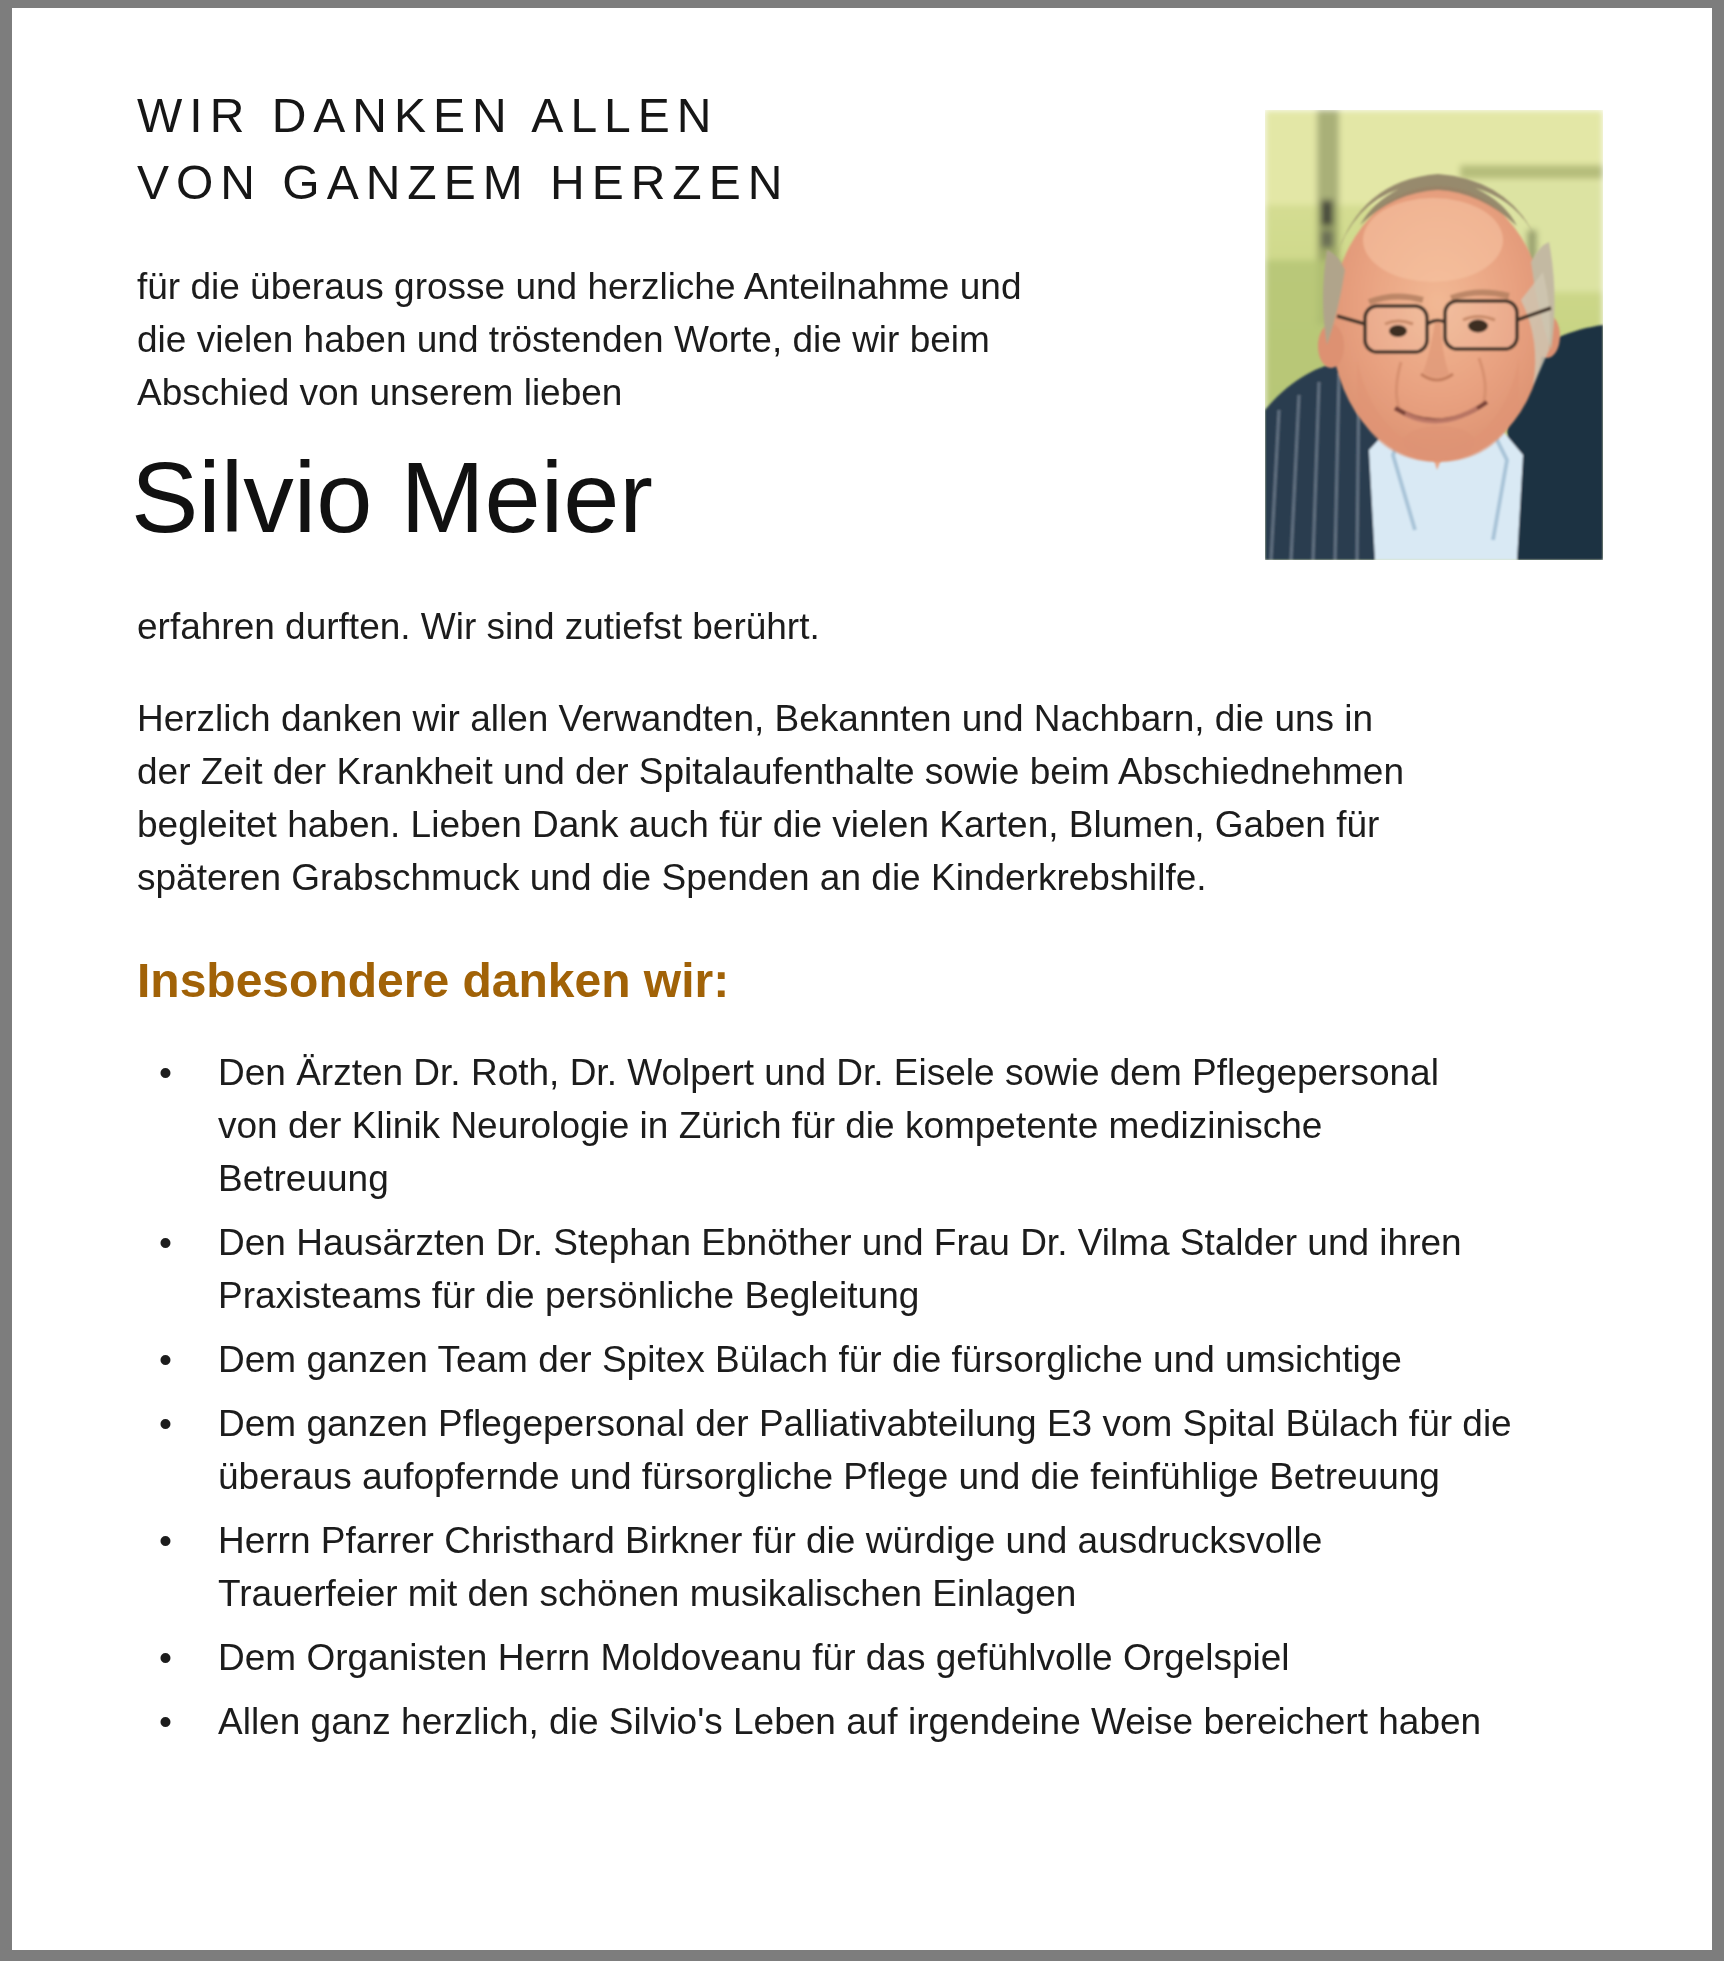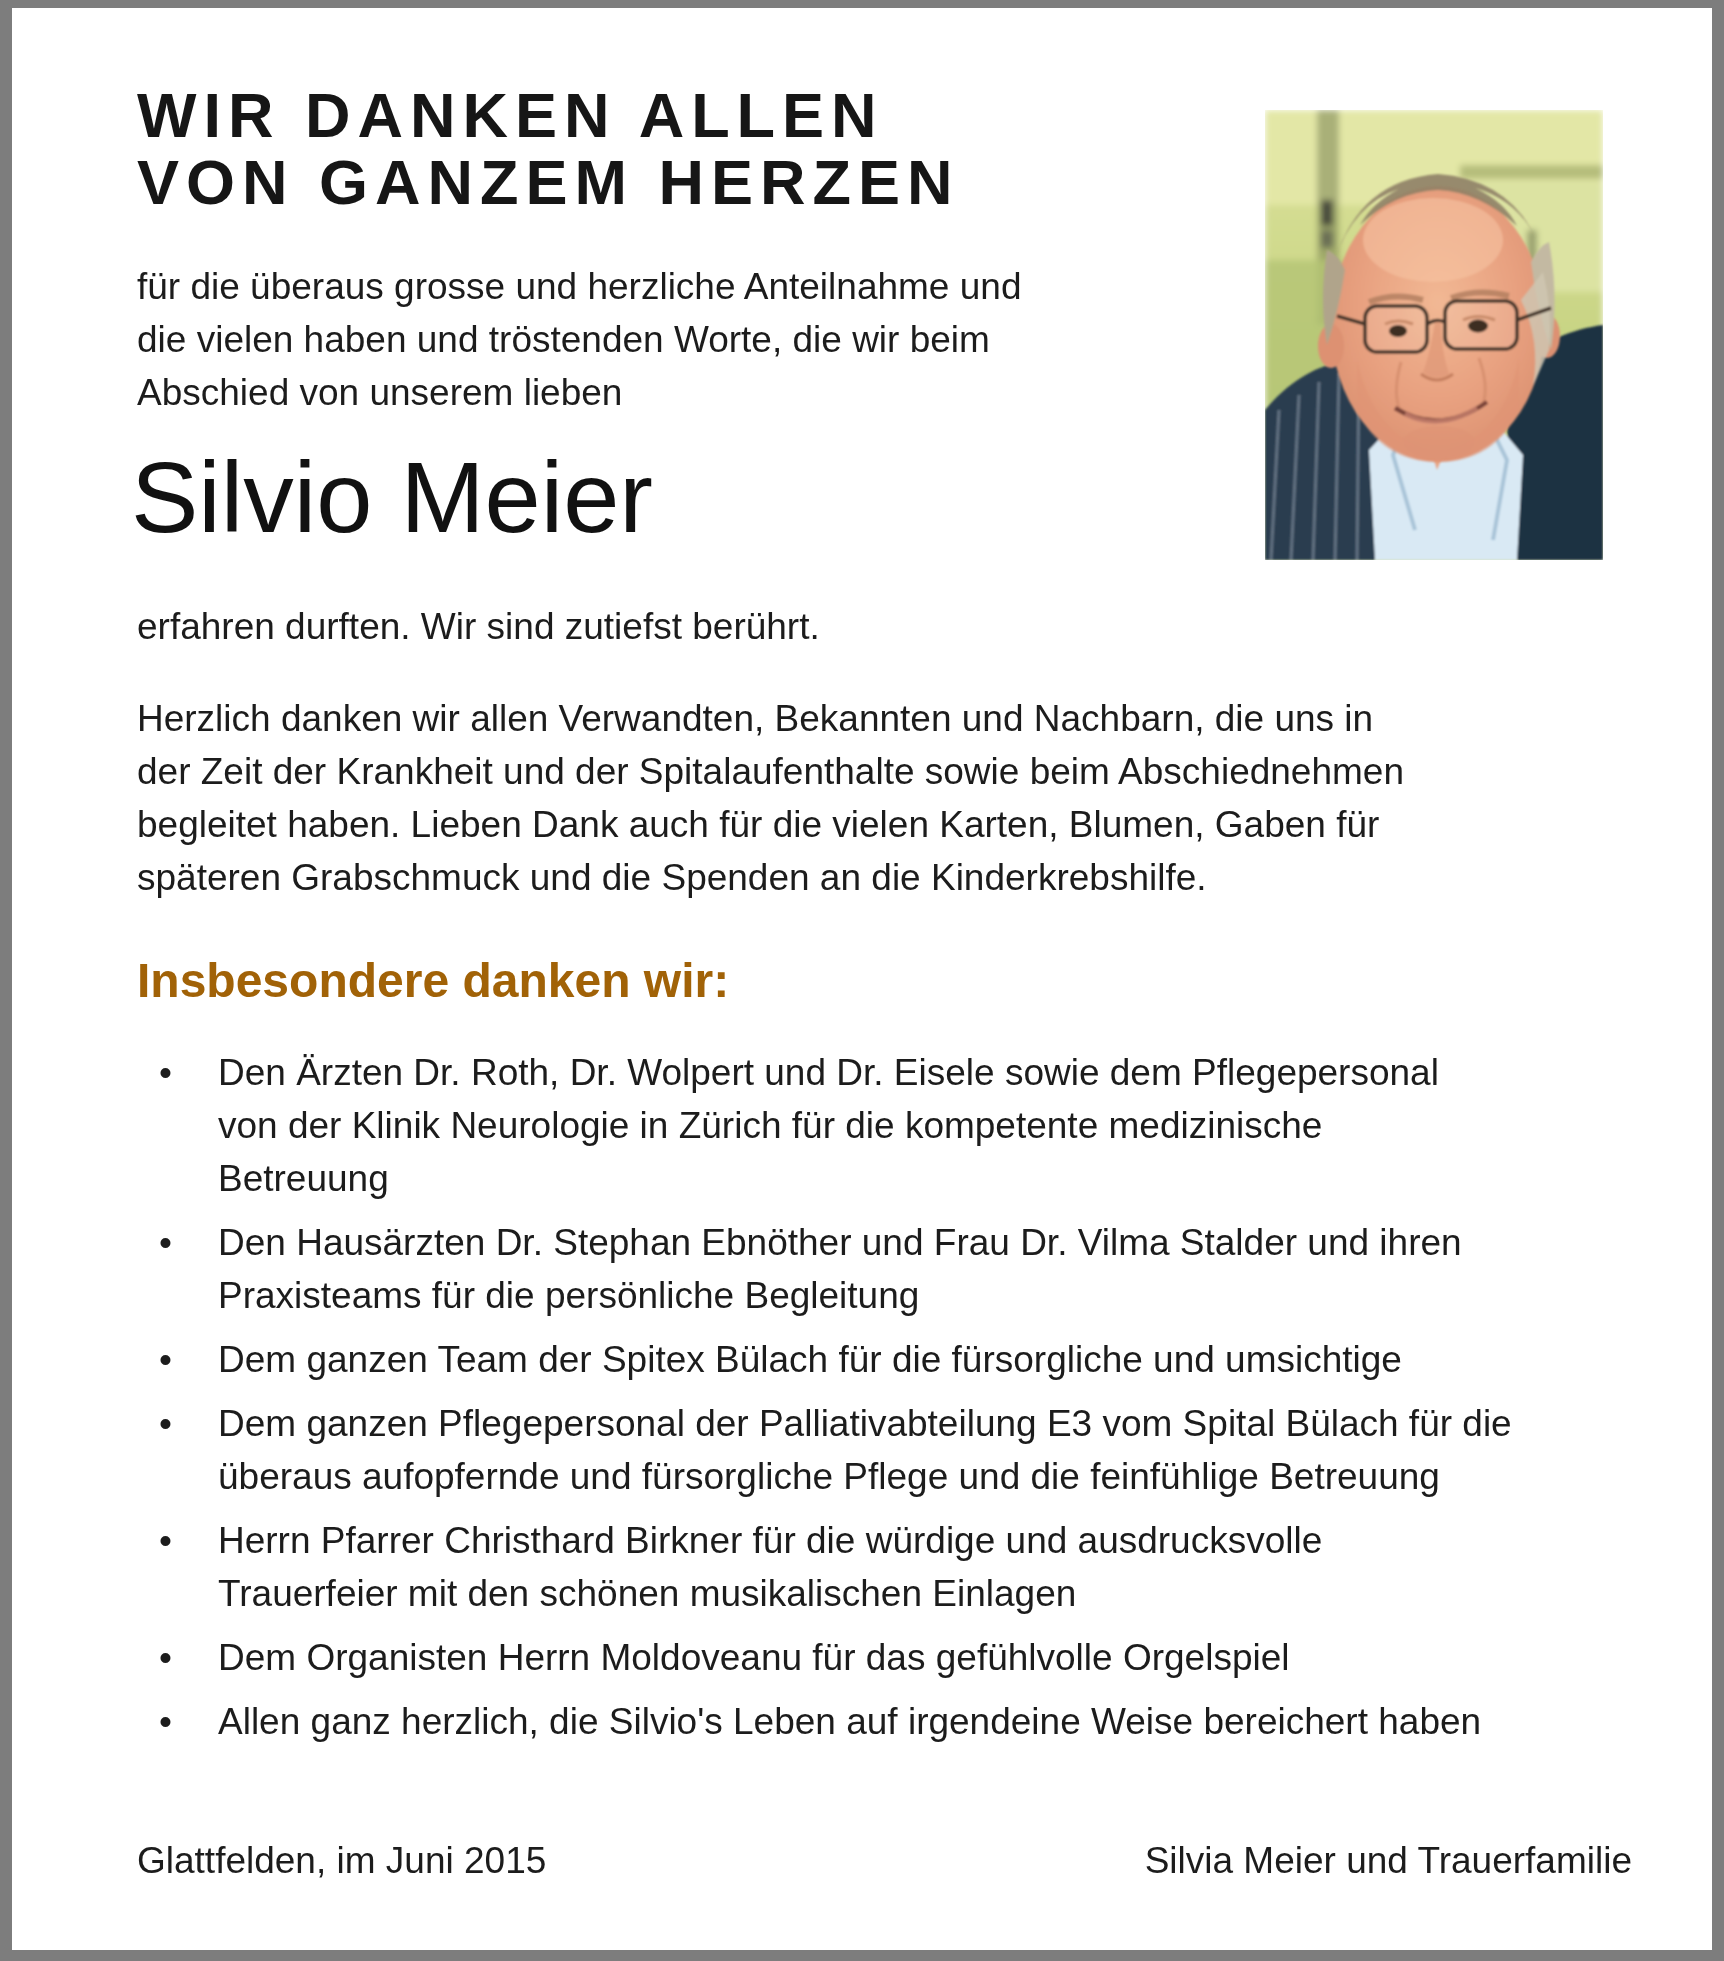--- a/index.html
+++ b/index.html
@@ -14,23 +14,23 @@
   .canvas{position:absolute;left:0;top:0;width:1724px;height:1961px;}
   .page{
     position:absolute;left:12px;top:8px;right:12px;bottom:11px;
     background:#ffffff;
   }
   .abs{position:absolute;}
   .ln{white-space:nowrap;}
 
   .title{
     left:125px;top:74px;
-    font-size:63px;line-height:67px;
+    font-size:48px;line-height:67px;
     letter-spacing:7px;
-    font-weight:700;
+    font-weight:400;
     color:#161616;
   }
   .intro{
     left:125px;top:252px;
     font-size:37px;line-height:53px;
     width:1110px;
   }
   .deceased{
     left:119px;top:430px;
     font-size:101px;line-height:118px;
@@ -209,19 +209,15 @@
       <div class="bullet-item">
         <span class="bullet-marker">•</span>
         <div><span class="ln">Dem Organisten Herrn Moldoveanu für das gefühlvolle Orgelspiel</span></div>
       </div>
       <div class="bullet-item">
         <span class="bullet-marker">•</span>
         <div><span class="ln">Allen ganz herzlich, die Silvio's Leben auf irgendeine Weise bereichert haben</span></div>
       </div>
     </div>
 
-    <div class="abs footer">
-      <span>Glattfelden, im Juni 2015</span>
-      <span>Silvia Meier und Trauerfamilie</span>
-    </div>
 
   </div>
 </div>
 
 </body></html>

